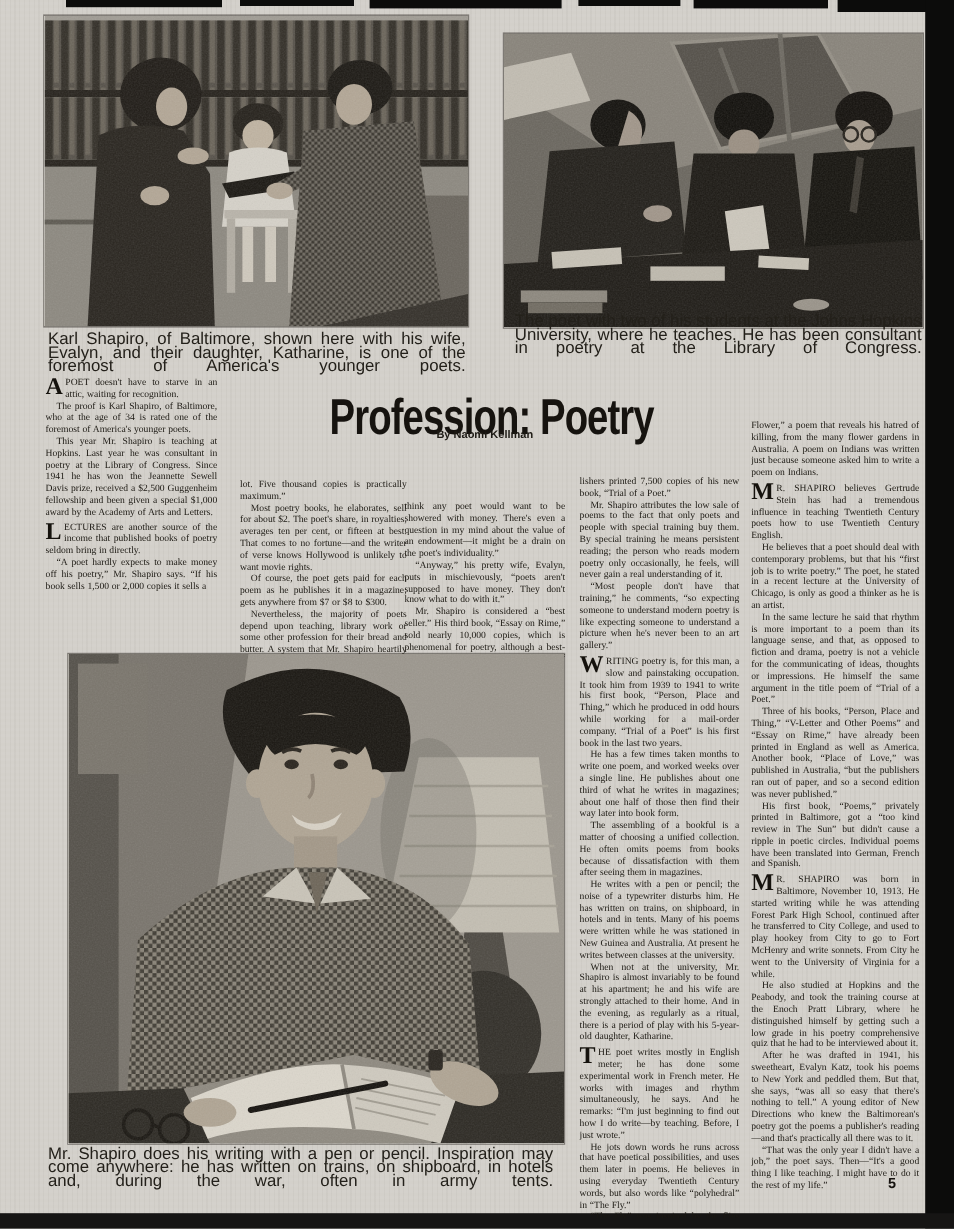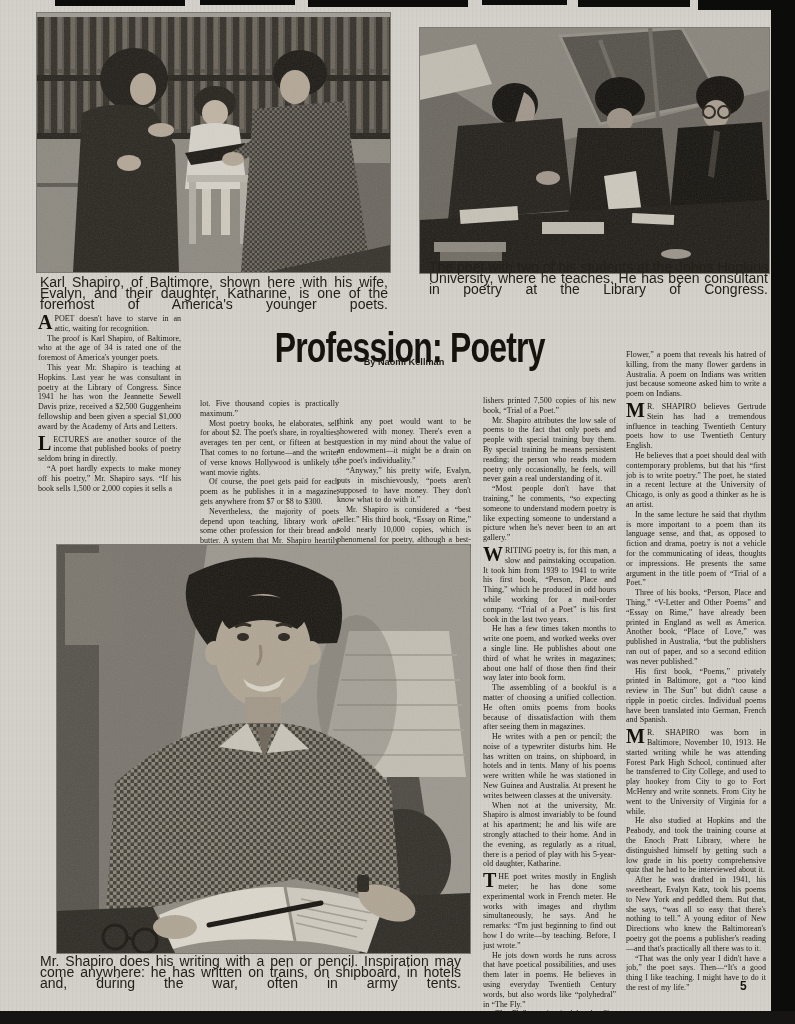--- a/index.html
+++ b/index.html
@@ -164,21 +164,21 @@
       <p class="">When not at the university, Mr. Shapiro is almost invariably to be found at his apartment; he and his wife are strongly attached to their home. And in the evening, as regularly as a ritual, there is a period of play with his 5-year-old daughter, Katharine.</p>
       <p class="dp"><span class="dropcap">T</span>HE poet writes mostly in English meter; he has done some experimental work in French meter. He works with images and rhythm simultaneously, he says. And he remarks: “I'm just beginning to find out how I do write—by teaching. Before, I just wrote.”</p>
       <p class="">He jots down words he runs across that have poetical possibilities, and uses them later in poems. He believes in using everyday Twentieth Century words, but also words like “polyhedral” in “The Fly.”</p>
       <p class="">“The Fly” was inspired by the flies that plagued him while he was at Camp Lee.</p>
       <p class="">Almost anything is inspiration. He got the idea for “A Cut</p>
     </div>
   <div class="col" style="left:626px;top:311px;width:140px;height:700px;">
       <p class="nt">Flower,” a poem that reveals his hatred of killing, from the many flower gardens in Australia. A poem on Indians was written just because someone asked him to write a poem on Indians.</p>
       <p class="dp"><span class="dropcap">M</span>R. SHAPIRO believes Gertrude Stein has had a tremendous influence in teaching Twentieth Century poets how to use Twentieth Century English.</p>
       <p class="">He believes that a poet should deal with contemporary problems, but that his “first job is to write poetry.” The poet, he stated in a recent lecture at the University of Chicago, is only as good a thinker as he is an artist.</p>
-      <p class="">In the same lecture he said that rhythm is more important to a poem than its language sense, and that, as opposed to fiction and drama, poetry is not a vehicle for the communicating of ideas, thoughts or impressions. He presents the same argument in the title poem of “Trial of a Poet.”</p>
+      <p class="">In the same lecture he said that rhythm is more important to a poem than its language sense, and that, as opposed to fiction and drama, poetry is not a vehicle for the communicating of ideas, thoughts or impressions. He himself the same argument in the title poem of “Trial of a Poet.”</p>
       <p class="">Three of his books, “Person, Place and Thing,” “V-Letter and Other Poems” and “Essay on Rime,” have already been printed in England as well as America. Another book, “Place of Love,” was published in Australia, “but the publishers ran out of paper, and so a second edition was never published.”</p>
       <p class="">His first book, “Poems,” privately printed in Baltimore, got a “too kind review in The Sun” but didn't cause a ripple in poetic circles. Individual poems have been translated into German, French and Spanish.</p>
       <p class="dp"><span class="dropcap">M</span>R. SHAPIRO was born in Baltimore, November 10, 1913. He started writing while he was attending Forest Park High School, continued after he transferred to City College, and used to play hookey from City to go to Fort McHenry and write sonnets. From City he went to the University of Virginia for a while.</p>
       <p class="">He also studied at Hopkins and the Peabody, and took the training course at the Enoch Pratt Library, where he distinguished himself by getting such a low grade in his poetry comprehensive quiz that he had to be interviewed about it.</p>
       <p class="">After he was drafted in 1941, his sweetheart, Evalyn Katz, took his poems to New York and peddled them. But that, she says, “was all so easy that there's nothing to tell.” A young editor of New Directions who knew the Baltimorean's poetry got the poems a publisher's reading—and that's practically all there was to it.</p>
       <p class="">“That was the only year I didn't have a job,” the poet says. Then—“It's a good thing I like teaching. I might have to do it the rest of my life.”</p>
     </div>
 
   <div class="photo" style="left:57px;top:545px;width:413px;height:408px;">
     <svg viewBox="0 0 413 408" preserveAspectRatio="none">

